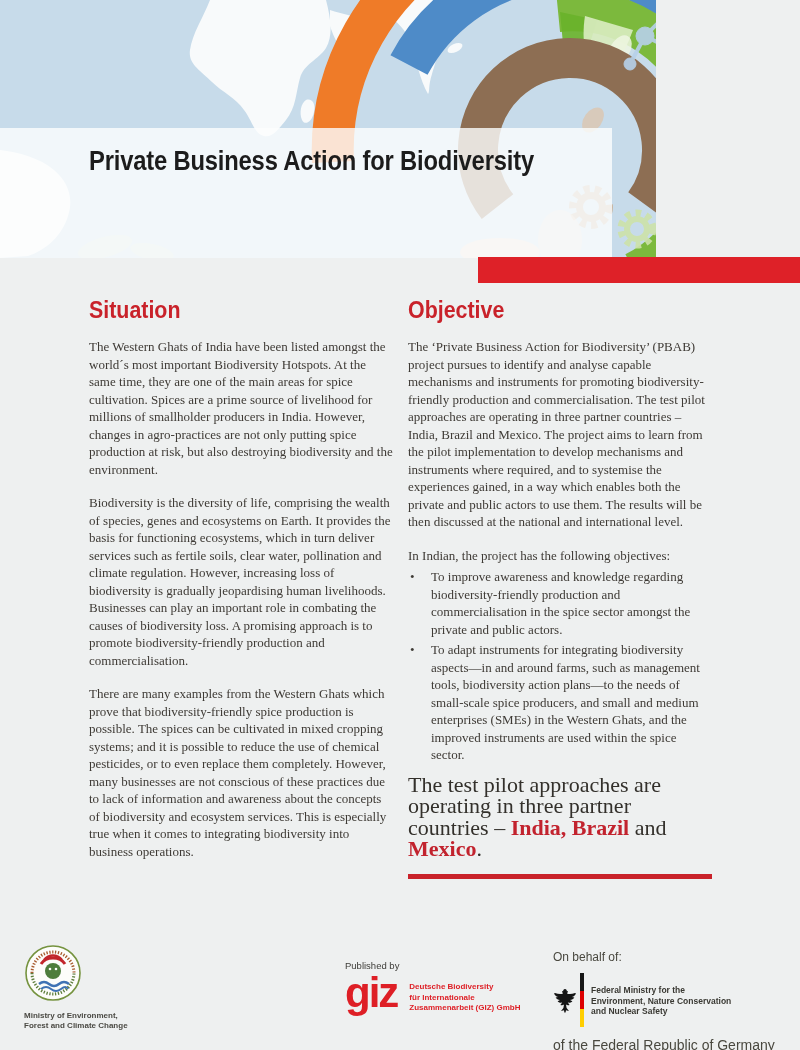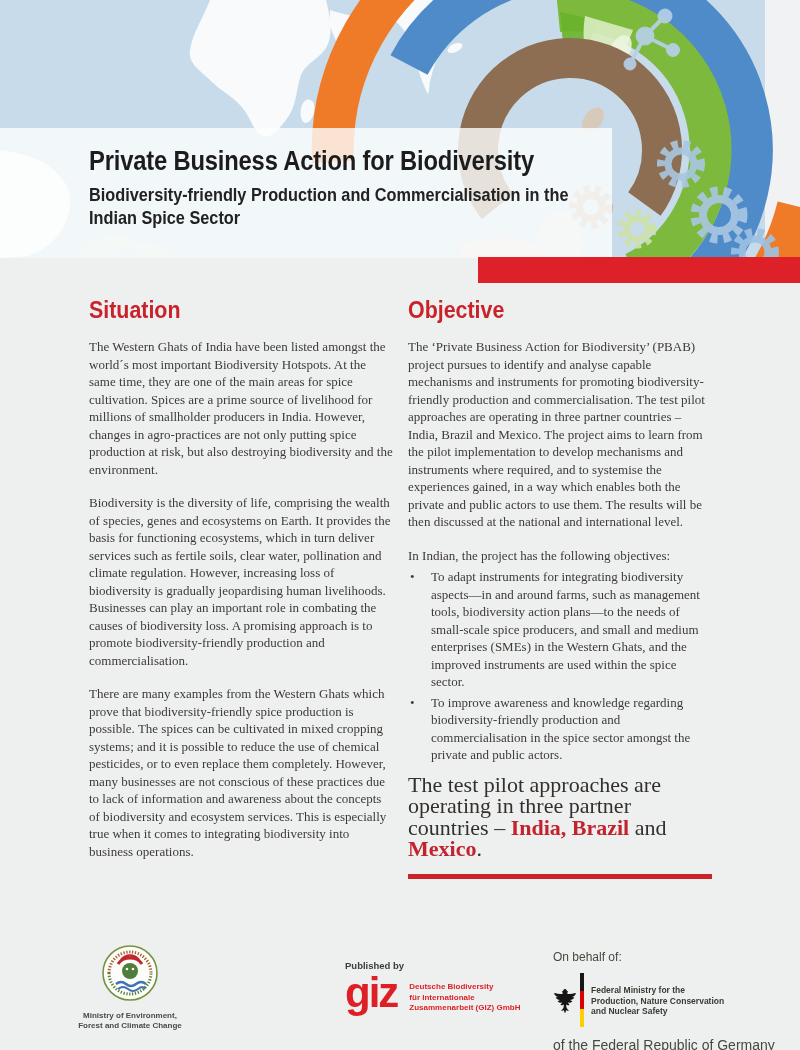--- a/index.html
+++ b/index.html
@@ -1,20 +1,20 @@
 <!DOCTYPE html>
 <html><head>
 <meta charset="utf-8">
 <style>
   html,body{margin:0;padding:0;background:#9a9a9a;}
   .page{position:relative;width:800px;height:1050px;margin:0 auto;background:#eef0f0;
         overflow:hidden;font-family:"Liberation Sans",sans-serif;}
 
   
-  .header{position:absolute;left:0;top:0;width:800px;height:258px;background:#f0f2f3;overflow:hidden;}
+  .header{position:absolute;left:0;top:0;width:656px;height:258px;background:#f0f2f3;overflow:hidden;}
   .map-svg,.rings-svg{position:absolute;left:0;top:0;}
   .title-panel{position:absolute;left:0;top:128px;width:612px;height:130px;
                background:rgba(253,254,254,.8);box-sizing:border-box;padding:17px 0 0 89px;}
   .title{margin:0;font-size:27px;line-height:32px;font-weight:700;color:#1c1c1c;
          letter-spacing:-.2px;white-space:nowrap;transform:scaleX(.88);transform-origin:0 0;}
   .subtitle{margin-top:6px;font-size:18.5px;line-height:23px;font-weight:700;color:#222;}
   .subtitle .line{display:block;white-space:nowrap;transform:scaleX(.88);transform-origin:0 0;}
   .red-bar{position:absolute;left:478px;top:257px;width:322px;height:26px;background:#de2128;}
 
   
@@ -28,24 +28,24 @@
   .objectives{list-style:none;margin:0 0 6px 0;padding:0;font-family:"Liberation Serif",serif;
               font-size:13px;line-height:17.5px;color:#3e3a35;}
   .objectives li{position:relative;padding-left:23px;margin-bottom:3px;}
   .objectives li::before{content:"\2022";position:absolute;left:2px;}
   .quote{margin-top:10px;font-family:"Liberation Serif",serif;font-size:22px;
          line-height:21.5px;color:#33302b;}
   .quote .q-red{color:#c2232e;font-weight:700;}
   .quote-rule{height:5px;background:#c9222a;margin-top:14px;}
 
   
-  .ministry{position:absolute;left:44px;top:944px;width:172px;text-align:center;}
+  .ministry{position:absolute;left:24px;top:944px;width:172px;text-align:left;}
   .ministry .caption{margin-top:5px;font-size:8px;font-weight:700;line-height:10px;color:#4b4a44;}
   .published{position:absolute;left:345px;top:960px;}
-  .published .label{font-size:9.5px;font-weight:700;color:#3d3c38;margin-bottom:4px;}
+  .published .label{font-size:9.5px;font-weight:400;color:#3d3c38;margin-bottom:4px;}
   .giz-row{display:flex;gap:12px;}
   .giz-word{font-size:42px;line-height:36px;font-weight:700;color:#de1f26;letter-spacing:-2px;}
   .giz-desc{padding-top:7px;font-size:8px;line-height:10.5px;font-weight:700;color:#de1f26;}
   .behalf{position:absolute;left:553px;top:950px;width:225px;}
   .behalf .label{font-size:12px;color:#49483f;margin-bottom:9px;}
   .bmu-row{display:flex;align-items:center;}
   .eagle{width:24px;height:26px;margin-top:1px;}
   .flag{width:4px;height:54px;margin:0 7px 0 3px;
         background:linear-gradient(#161616 0 34%, #dd0000 34% 67%, #ffce00 67%);}
   .bmu-text{font-size:8.5px;line-height:10.5px;font-weight:700;color:#3a3933;padding-top:2px;}
@@ -121,46 +121,42 @@
       </g>
 
       <ellipse cx="500" cy="252" rx="40" ry="14" fill="#f7ddc8" opacity=".7"></ellipse>
       <ellipse cx="560" cy="240" rx="22" ry="30" fill="#f3d9c9" opacity=".5"></ellipse>
       <ellipse cx="105" cy="247" rx="28" ry="10" transform="rotate(-15 105 247)" fill="#dcebc6" opacity=".45"></ellipse>
       <ellipse cx="152" cy="252" rx="22" ry="8" transform="rotate(12 152 252)" fill="#dcebc6" opacity=".45"></ellipse>
     </svg>
 
     <div class="title-panel">
       <h1 class="title">Private Business Action for Biodiversity</h1>
-      <div class="subtitle">
-        <span class="line">Biodiversity-friendly Production and Commercialisation in the</span>
-        <span class="line">Indian Spice Sector</span>
-      </div>
     </div>
   </div>
   <div class="red-bar"></div>
 
   <section class="col col-left">
     <h2 class="section-heading">Situation</h2>
     <div class="body-text">
       <p>The Western Ghats of India have been listed amongst the world´s most important Biodiversity Hotspots. At the same time, they are one of the main areas for spice cultivation. Spices are a prime source of livelihood for millions of smallholder producers in India. However, changes in agro-practices are not only putting spice production at risk, but also destroying biodiversity and the environment.</p>
       <p>Biodiversity is the diversity of life, comprising the wealth of species, genes and ecosystems on Earth. It provides the basis for functioning ecosystems, which in turn deliver services such as fertile soils, clear water, pollination and climate regulation. However, increasing loss of biodiversity is gradually jeopardising human livelihoods. Businesses can play an important role in combating the causes of biodiversity loss. A promising approach is to promote biodiversity-friendly production and commercialisation.</p>
       <p>There are many examples from the Western Ghats which prove that biodiversity-friendly spice production is possible. The spices can be cultivated in mixed cropping systems; and it is possible to reduce the use of chemical pesticides, or to even replace them completely. However, many businesses are not conscious of these practices due to lack of information and awareness about the concepts of biodiversity and ecosystem services. This is especially true when it comes to integrating biodiversity into business operations.</p>
     </div>
   </section>
 
   <section class="col col-right">
     <h2 class="section-heading">Objective</h2>
     <div class="body-text">
       <p>The ‘Private Business Action for Biodiversity’ (PBAB) project pursues to identify and analyse capable mechanisms and instruments for promoting biodiversity-friendly production and commercialisation. The test pilot approaches are operating in three partner countries – India, Brazil and Mexico. The project aims to learn from the pilot implementation to develop mechanisms and instruments where required, and to systemise the experiences gained, in a way which enables both the private and public actors to use them. The results will be then discussed at the national and international level.</p>
       <p style="margin-bottom:4px;">In Indian, the project has the following objectives:</p>
     </div>
     <ul class="objectives">
+      <li>To improve awareness and knowledge regarding biodiversity-friendly production and commercialisation in the spice sector amongst the private and public actors.</li>
       <li>To adapt instruments for integrating biodiversity aspects—in and around farms, such as management tools, biodiversity action plans—to the needs of small-scale spice producers, and small and medium enterprises (SMEs) in the Western Ghats, and the improved instruments are used within the spice sector.</li>
-      <li>To improve awareness and knowledge regarding biodiversity-friendly production and commercialisation in the spice sector amongst the private and public actors.</li>
     </ul>
     <div class="quote"><span>The test pilot approaches are operating in three partner countries – </span><span class="q-red">India, Brazil</span><span> and </span><span class="q-red">Mexico</span><span>.</span></div>
     <div class="quote-rule"></div>
   </section>
 
   <div class="ministry">
     <svg width="58" height="58" viewBox="0 0 58 58">
       <circle cx="29" cy="29" r="27" fill="#fdfdfa" stroke="#75933f" stroke-width="1.6"></circle>
       <path d="M8,29 A21,21 0 0 1 50,29" fill="none" stroke="#a75b2e" stroke-width="3" stroke-dasharray="1.3 1.6"></path>
       <path d="M8,29 A21,21 0 0 0 50,29" fill="none" stroke="#5c7d3a" stroke-width="3" stroke-dasharray="1.3 1.6"></path>
@@ -198,20 +194,20 @@
           C8,6.5 5,6 2,5 L1,5.4 C2,7 3,8.4 5,9 L2.6,9.6 C3.6,11 5,12 7,12 L4.6,13.2
           C6,14.6 7.6,15 9.2,14.6 L7.4,17 C8.8,17.6 10,17.4 11,16.6 L10.4,20 L8,23 L11,22.2
           C11.2,23.6 11.4,24.4 12,25 C12.6,24.4 12.8,23.6 13,22.2 L16,23 L13.6,20 L13,16.6
           C14,17.4 15.2,17.6 16.6,17 L14.8,14.6 C16.4,15 18,14.6 19.4,13.2 L17,12
           C19,12 20.4,11 21.4,9.6 L19,9 C21,8.4 22,7 23,5.4 L22,5 C19,6 16,6.5 14,5.4
           C14.8,4.6 14.6,4 15,3 L13.8,3.2 C14,2 13.2,1 12,1 Z"></path>
       </svg>
       <div class="flag"></div>
       <div class="bmu-text">
         <div>Federal Ministry for the</div>
-        <div>Production, Nature Conservation</div>
+        <div>Environment, Nature Conservation</div>
         <div>and Nuclear Safety</div>
       </div>
     </div>
     <div class="bmu-sub">of the Federal Republic of Germany</div>
   </div>
 
 </div>
 
 </body></html>

